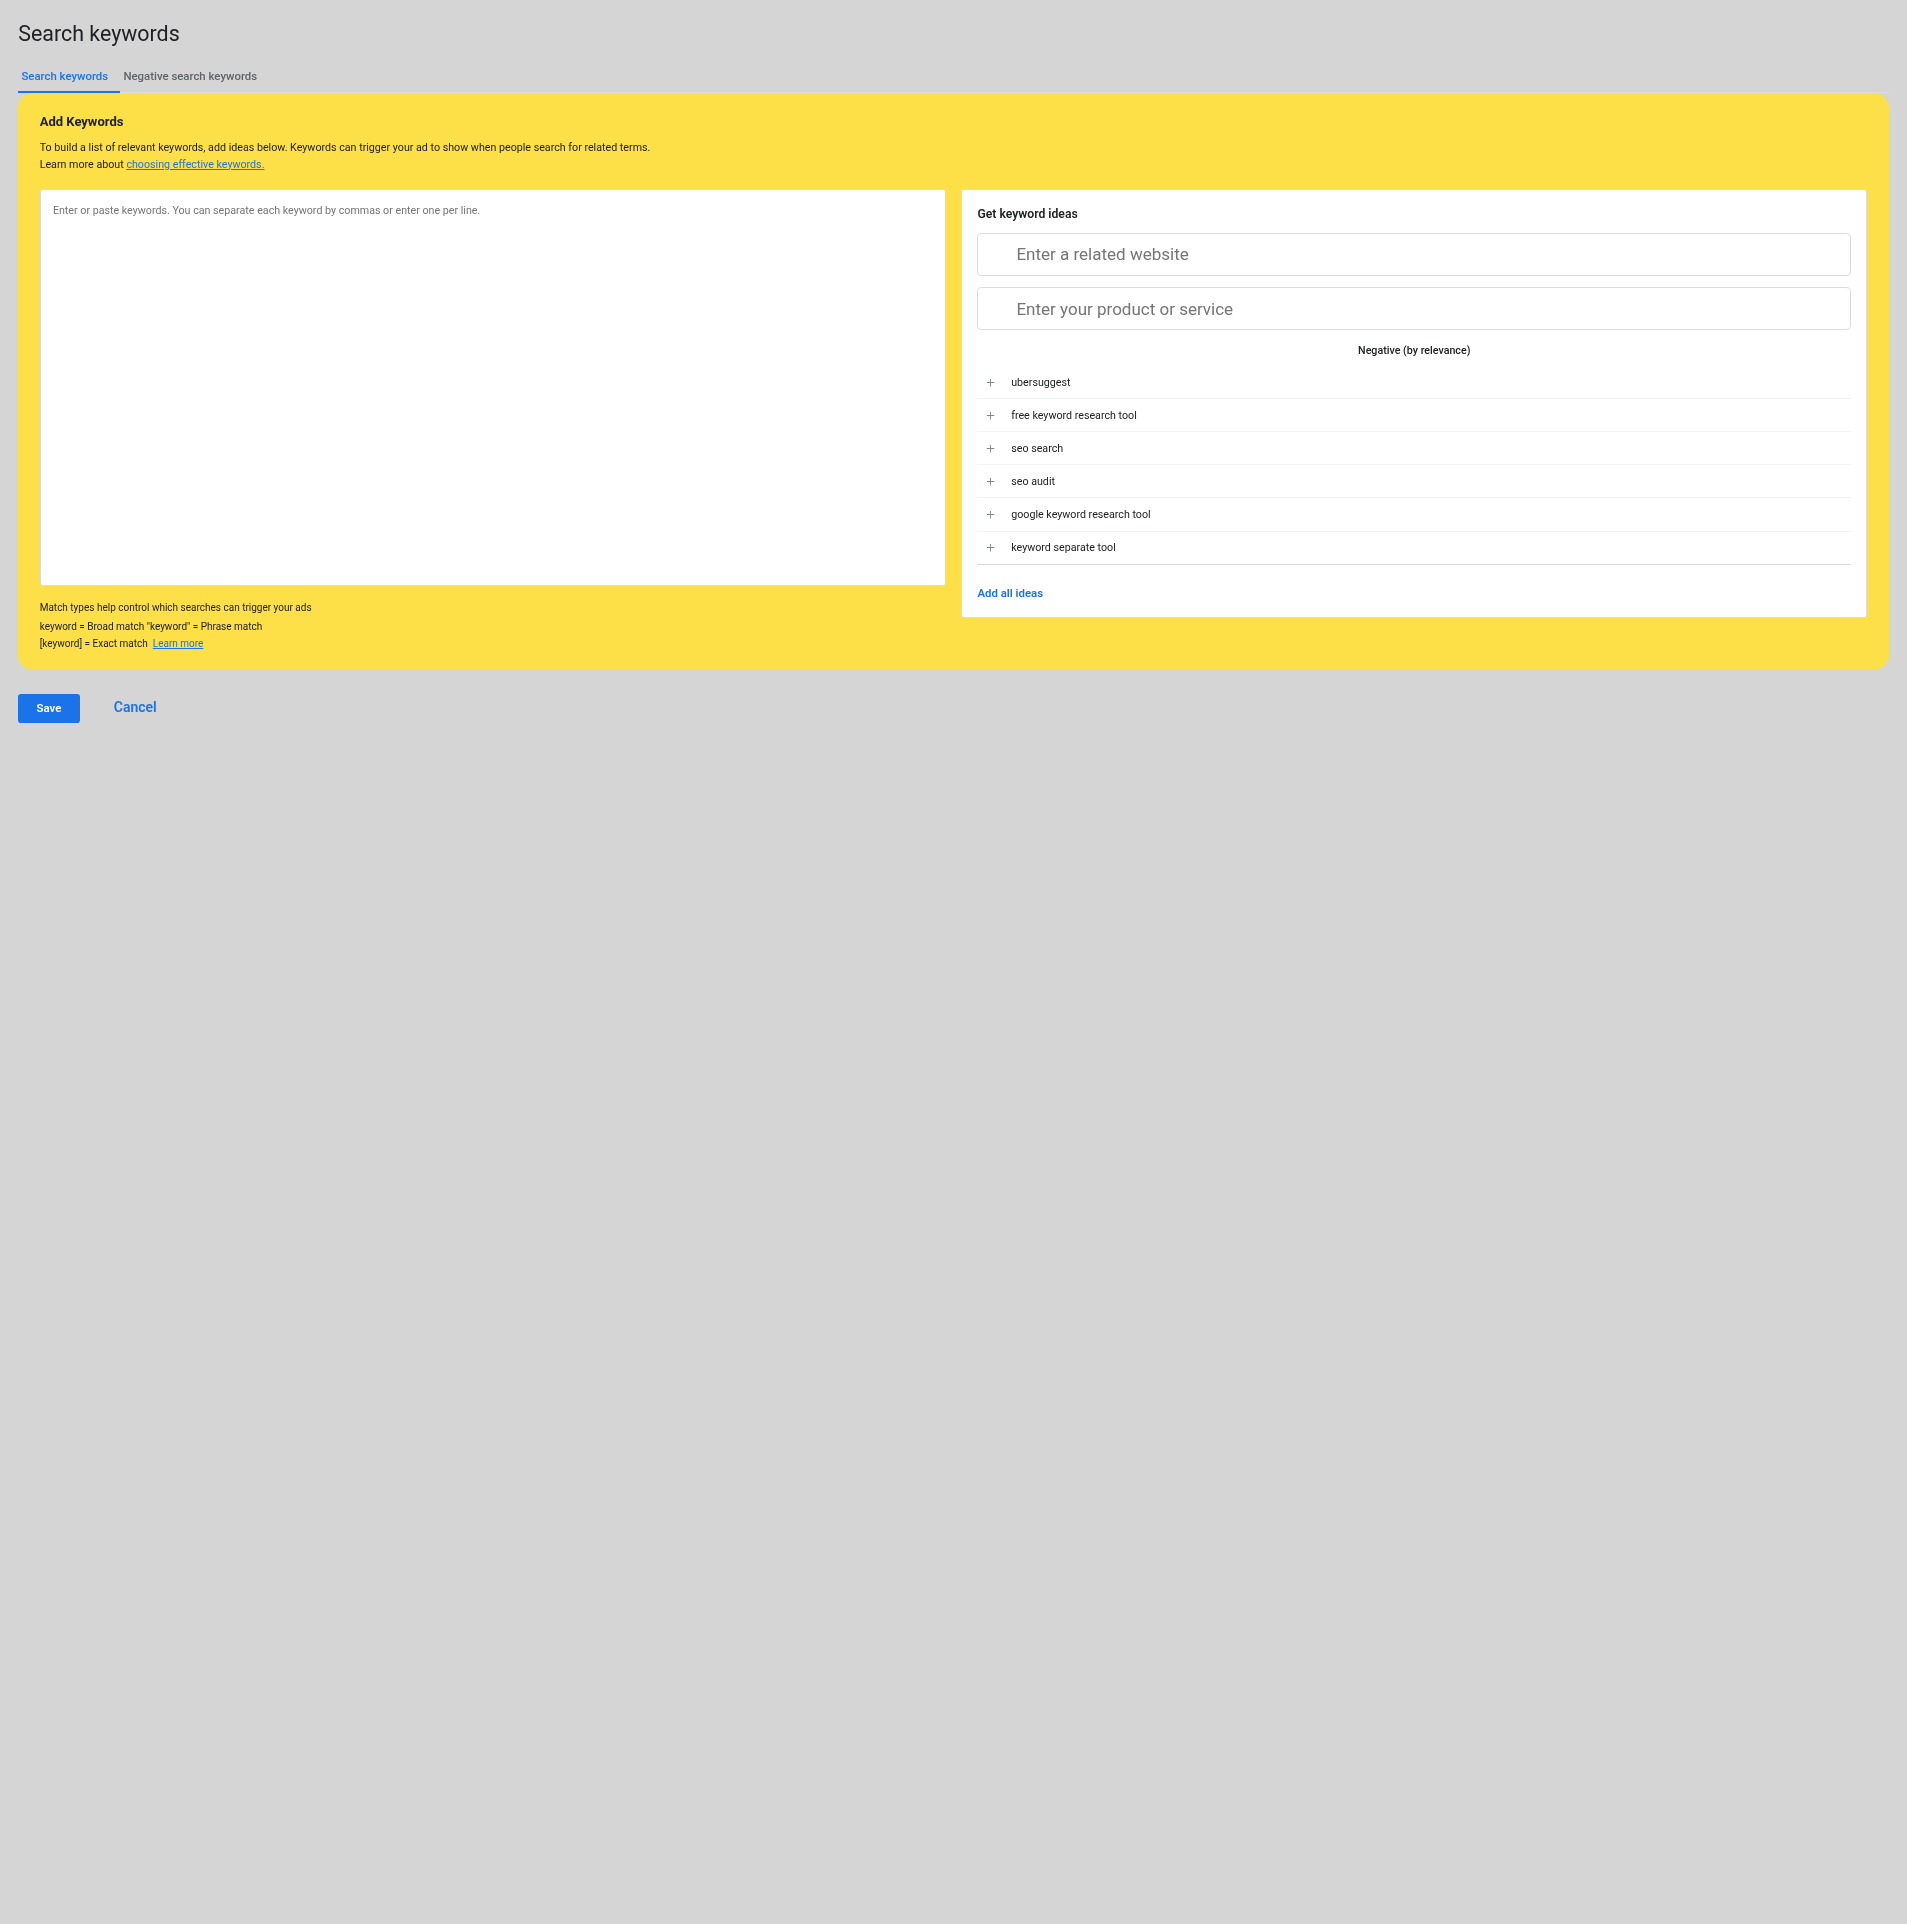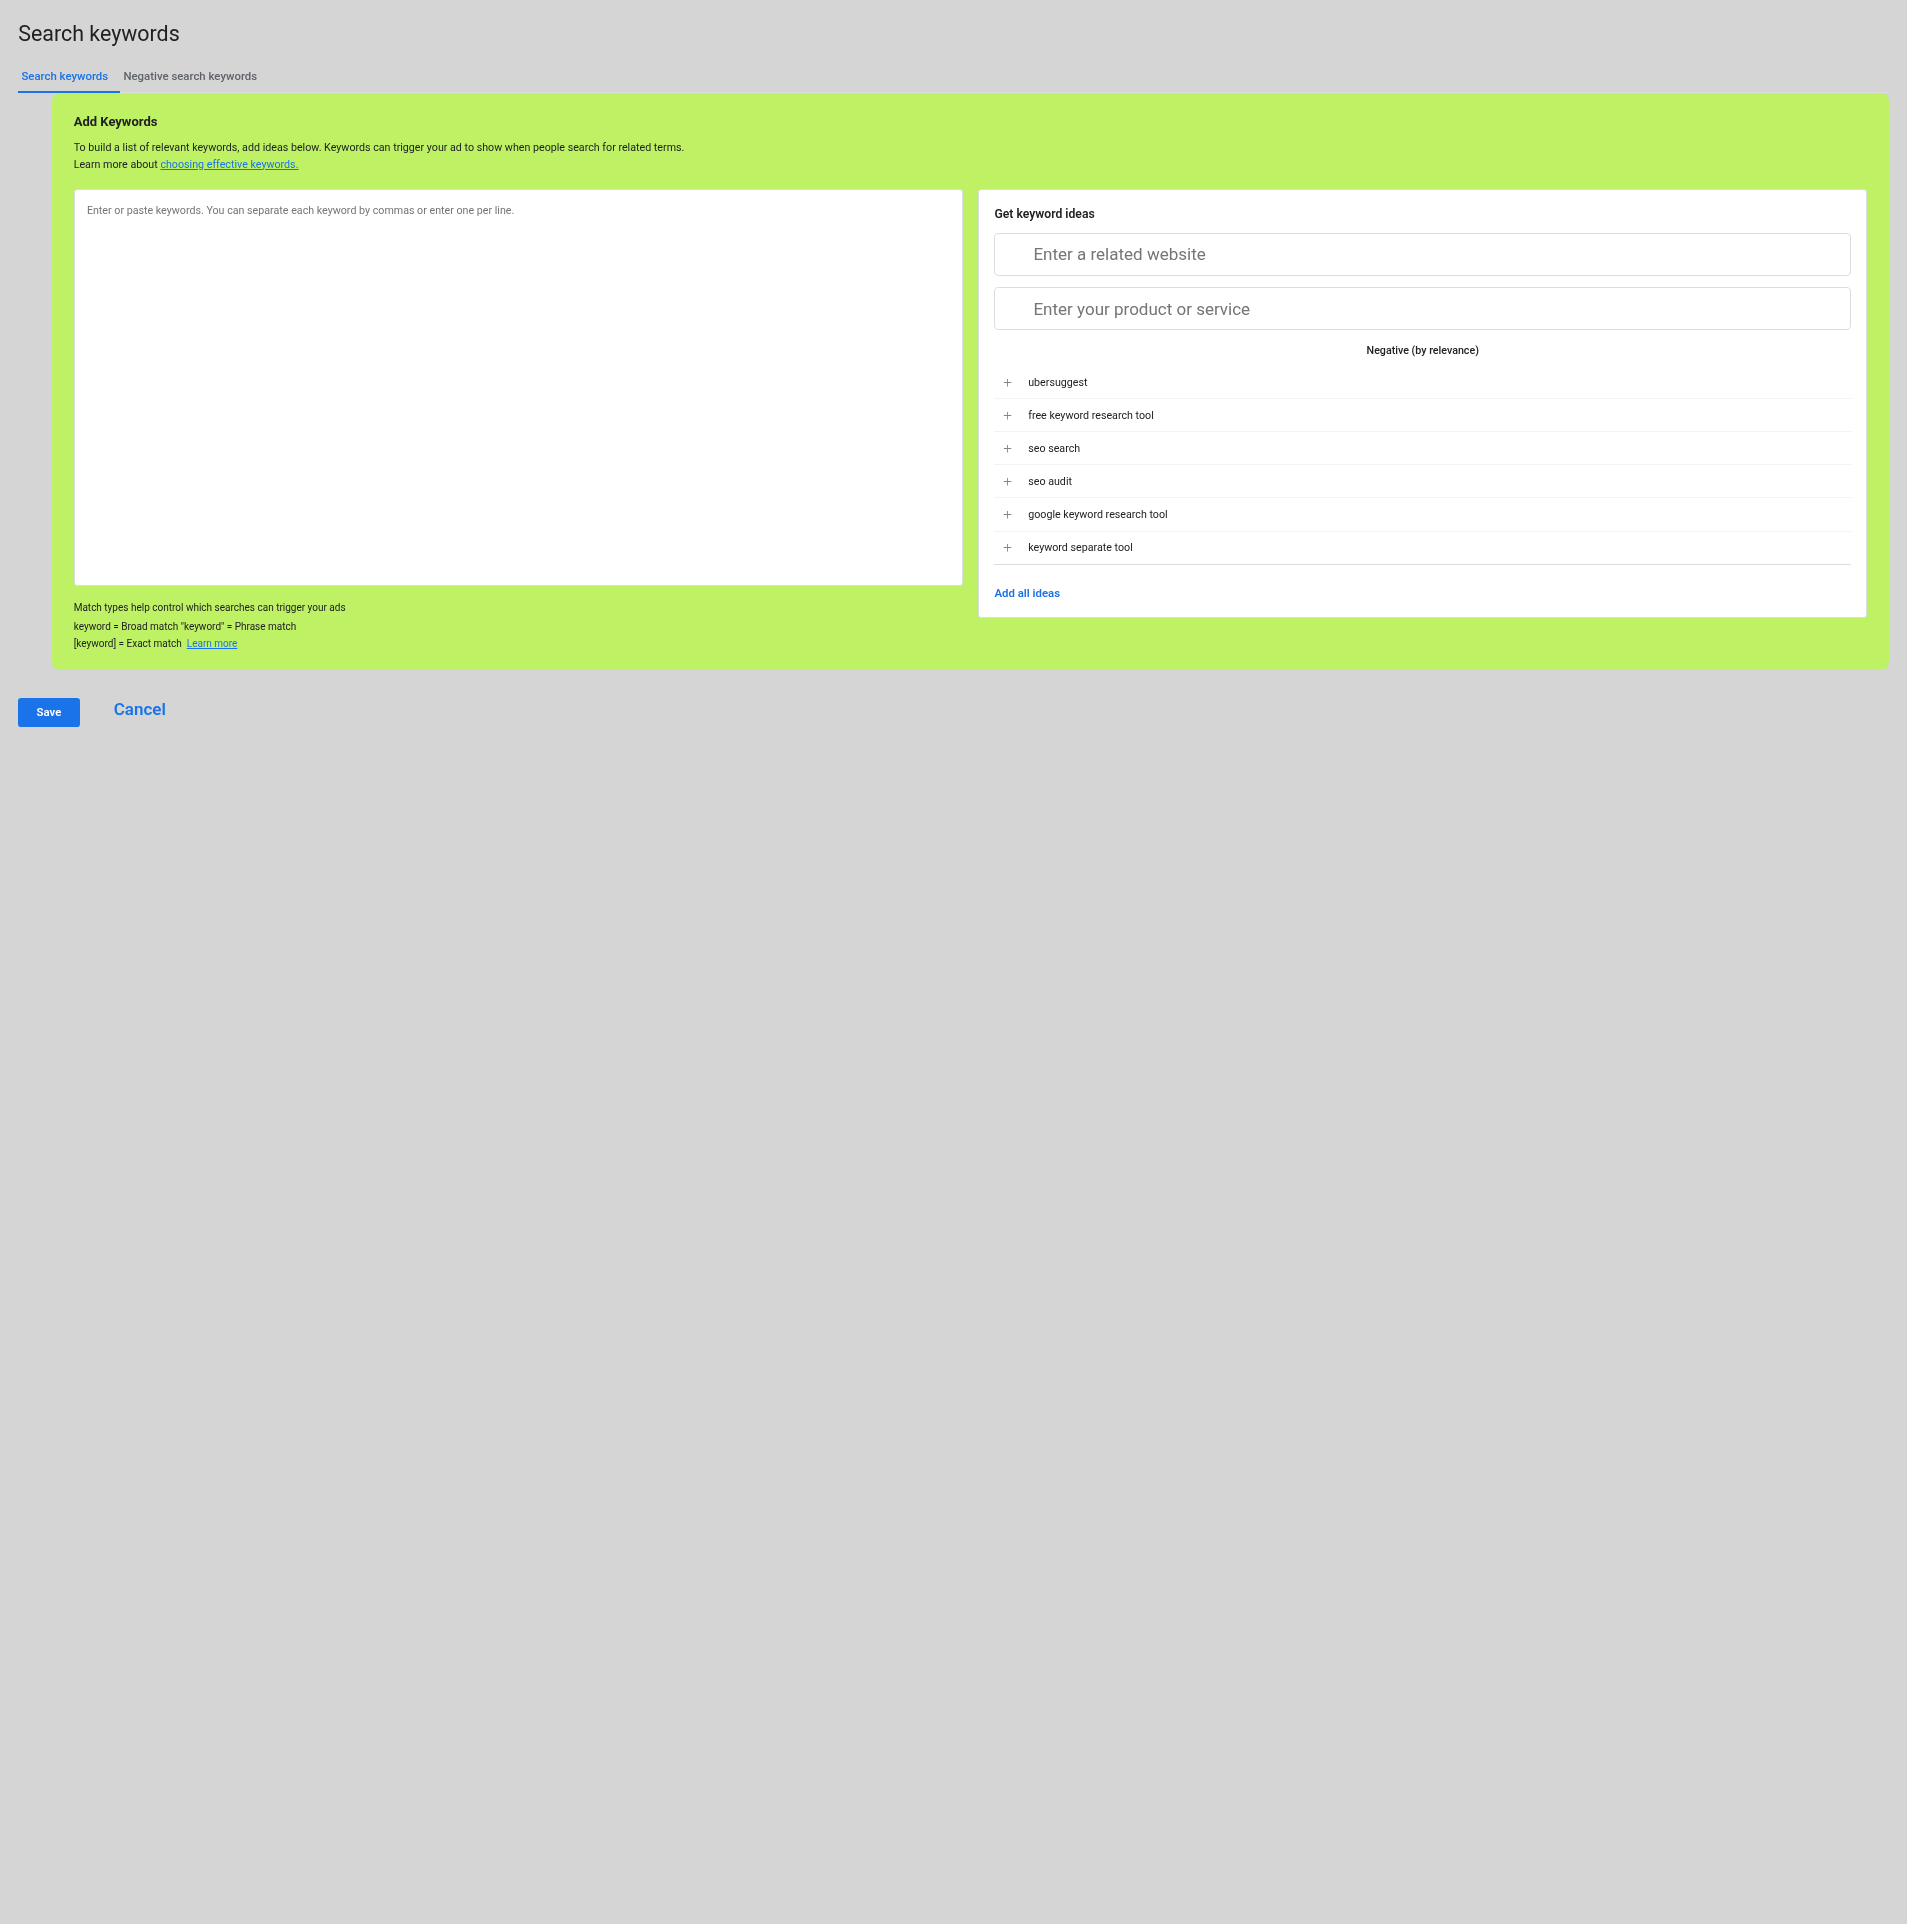--- a/index.html
+++ b/index.html
@@ -33,25 +33,24 @@
       border-bottom: 2.3px solid transparent;
       margin-bottom: -0.8px;
       text-decoration: none;
       transition: color 0.15s;
     }
     .tab.active {
       color: #1a73e8;
       border-bottom: 2.3px solid #1a73e8;
     }
     .main-card {
-      background: #bef264;
-      border-radius: 8px;
+      background: #fde047;
+      border-radius: 15px;
       padding: 21.4px 21.4px 18.3px 21.4px;
       margin-top: 0;
-      margin-left: 34px;
     }
     .card-title {
       font-size: 13px;
       font-weight: 700;
       margin-bottom: 10.7px;
       color: #202124;
     }
     .card-desc {
       font-size: 10.7px;
       color: #202124;
@@ -198,21 +197,21 @@
       padding: 7.6px 18.3px;
       font-size: 11.4px;
       font-weight: 600;
       cursor: pointer;
       font-family: inherit;
     }
     .btn-cancel {
       background: transparent;
       color: #1a73e8;
       border: none;
-      font-size: 17px;
+      font-size: 14px;
       font-weight: 600;
       cursor: pointer;
       font-family: inherit;
       padding: 7.6px 6.1px;
     }
   </style>
 </head>
 <body>
 
 <h1 class="page-title">Search keywords</h1>

